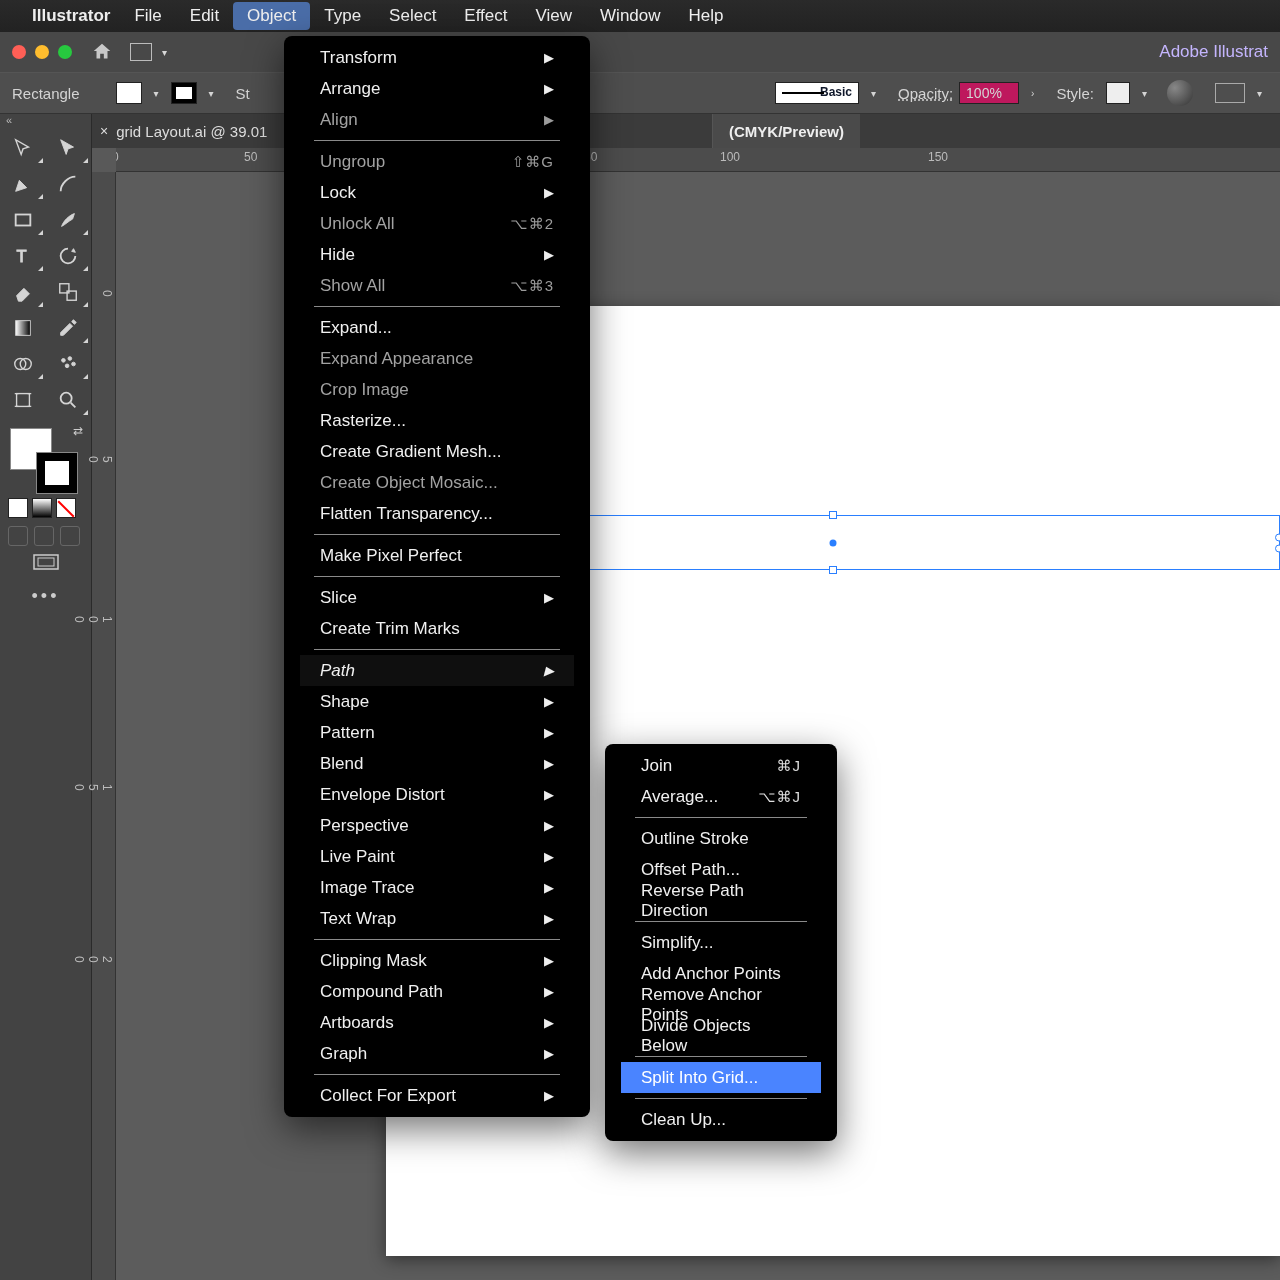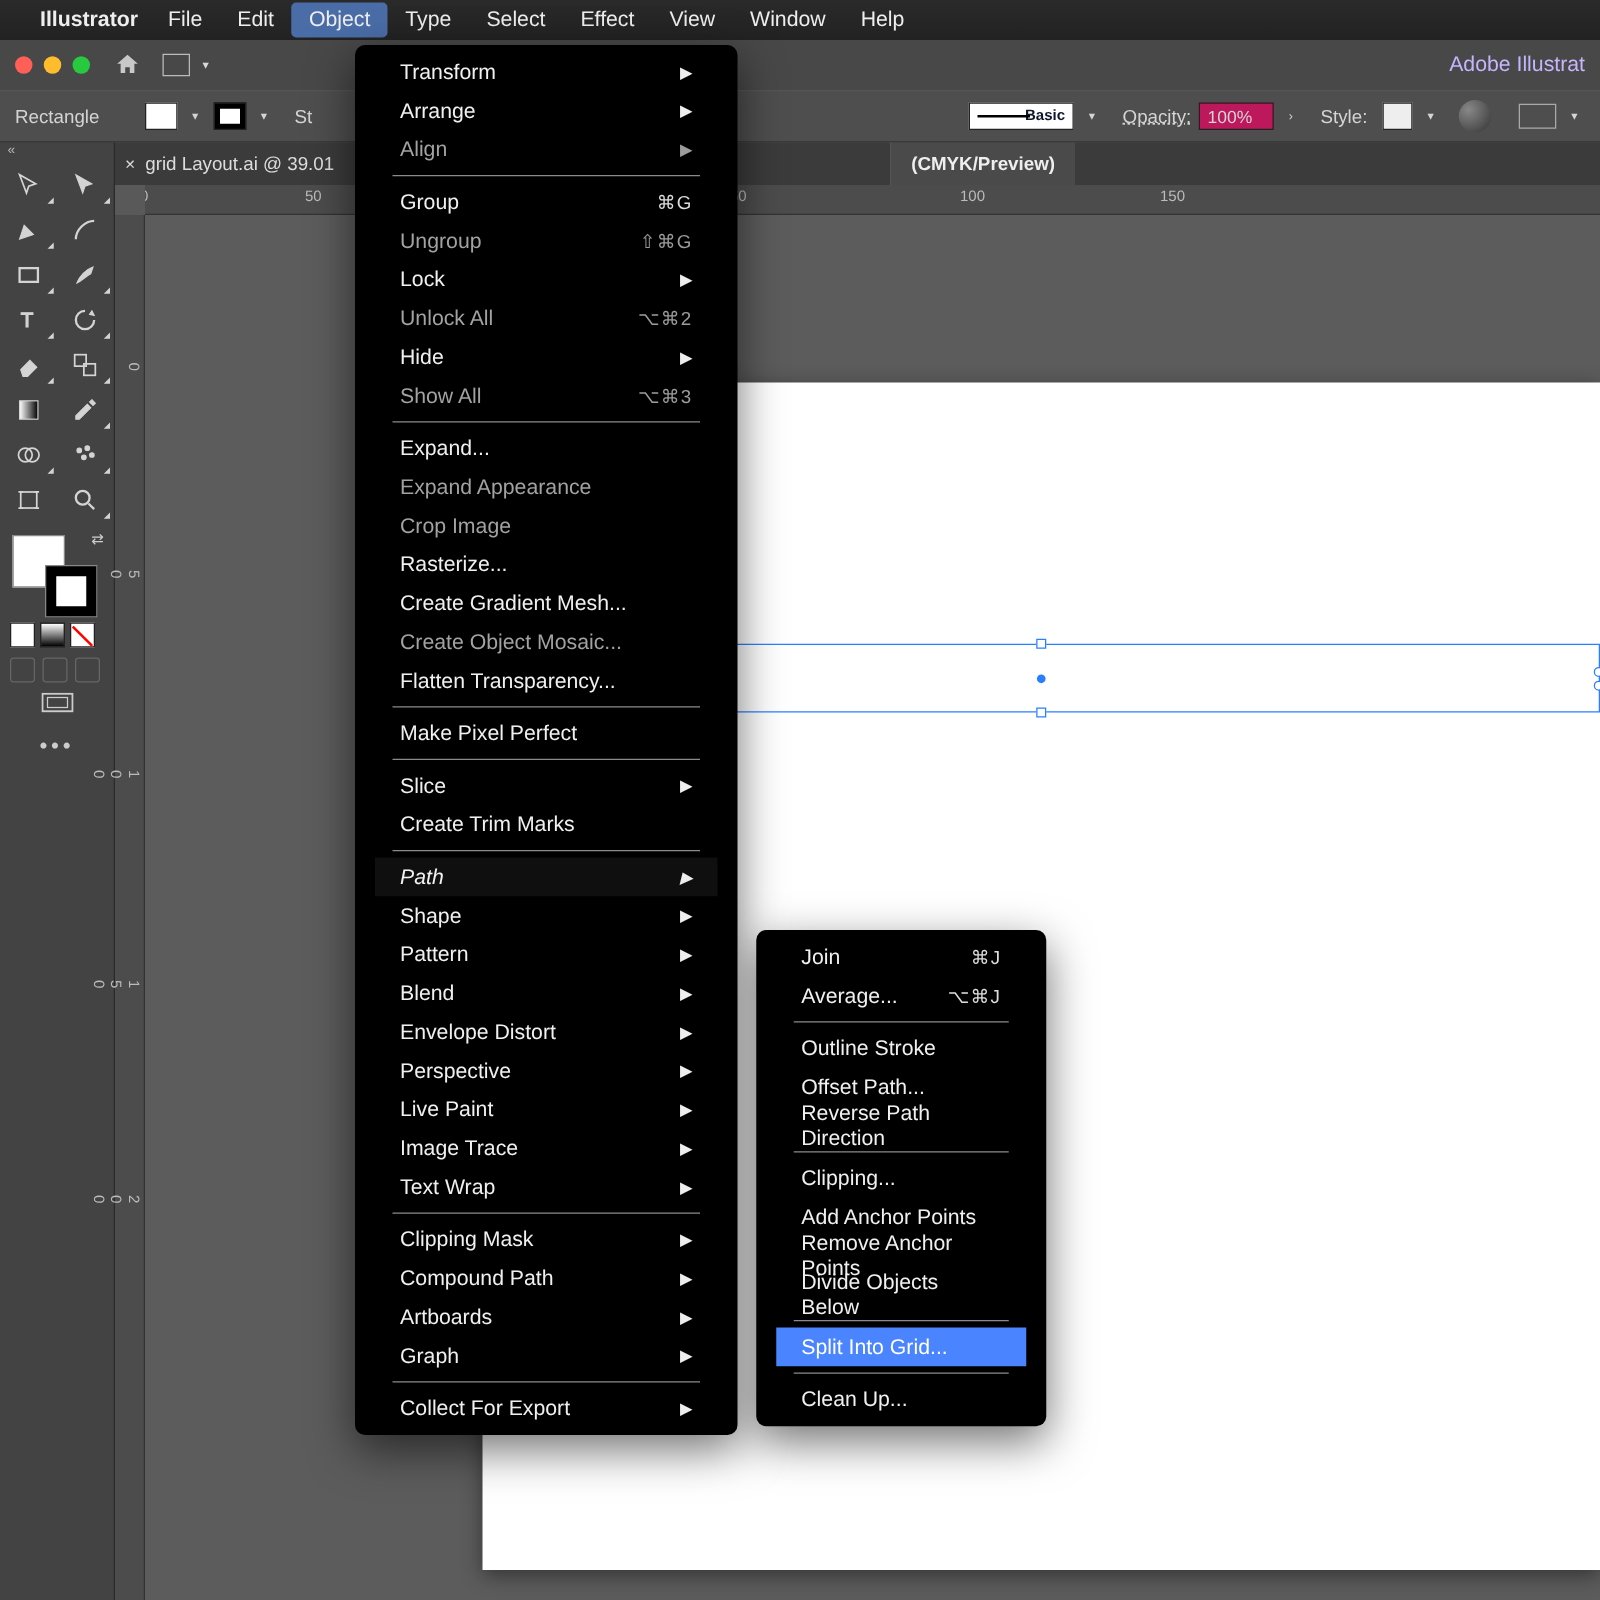--- a/index.html
+++ b/index.html
@@ -289,21 +289,21 @@
   <div class="canvasarea">
     <div class="tabstrip">
       <span class="close">×</span>
       <span>grid Layout.ai @ 39.01</span>
       <span class="tabzoom" style="margin-left:auto;margin-right:420px">(CMYK/Preview)</span>
     </div>
     <div class="hruler">
       <span class="tick" style="left:-4px">0</span>
       <span class="tick" style="left:128px">50</span>
       <span class="tick" style="left:468px">50</span>
-      <span class="tick" style="left:652px">100</span>
+      <span class="tick" style="left:604px">100</span>
       <span class="tick" style="left:812px">150</span>
     </div>
     <div class="vruler">
       <span class="vt" style="top:118px;white-space:pre">0</span>
       <span class="vt" style="top:284px;white-space:pre">5
 0</span>
       <span class="vt" style="top:444px;white-space:pre">1
 0
 0</span>
       <span class="vt" style="top:612px;white-space:pre">1
@@ -336,24 +336,20 @@
     </div>
     <div class="row tight">
       <span>Arrange</span>
       <span class="sub">▶</span>
     </div>
     <div class="row tight disabled">
       <span>Align</span>
       <span class="sub">▶</span>
     </div>
     <div class="sep"></div>
-    <div class="row tight">
-      <span>Group</span>
-      <span class="sc">⌘G</span>
-    </div>
     <div class="row tight disabled">
       <span>Ungroup</span>
       <span class="sc">⇧⌘G</span>
     </div>
     <div class="row tight">
       <span>Lock</span>
       <span class="sub">▶</span>
     </div>
     <div class="row tight disabled">
       <span>Unlock All</span>
@@ -476,21 +472,21 @@
       <span>Outline Stroke</span>
     </div>
     <div class="row tight">
       <span>Offset Path...</span>
     </div>
     <div class="row tight">
       <span>Reverse Path Direction</span>
     </div>
     <div class="sep"></div>
     <div class="row tight">
-      <span>Clipping...</span>
+      <span>Simplify...</span>
     </div>
     <div class="row tight">
       <span>Add Anchor Points</span>
     </div>
     <div class="row tight">
       <span>Remove Anchor Points</span>
     </div>
     <div class="row tight">
       <span>Divide Objects Below</span>
     </div>

